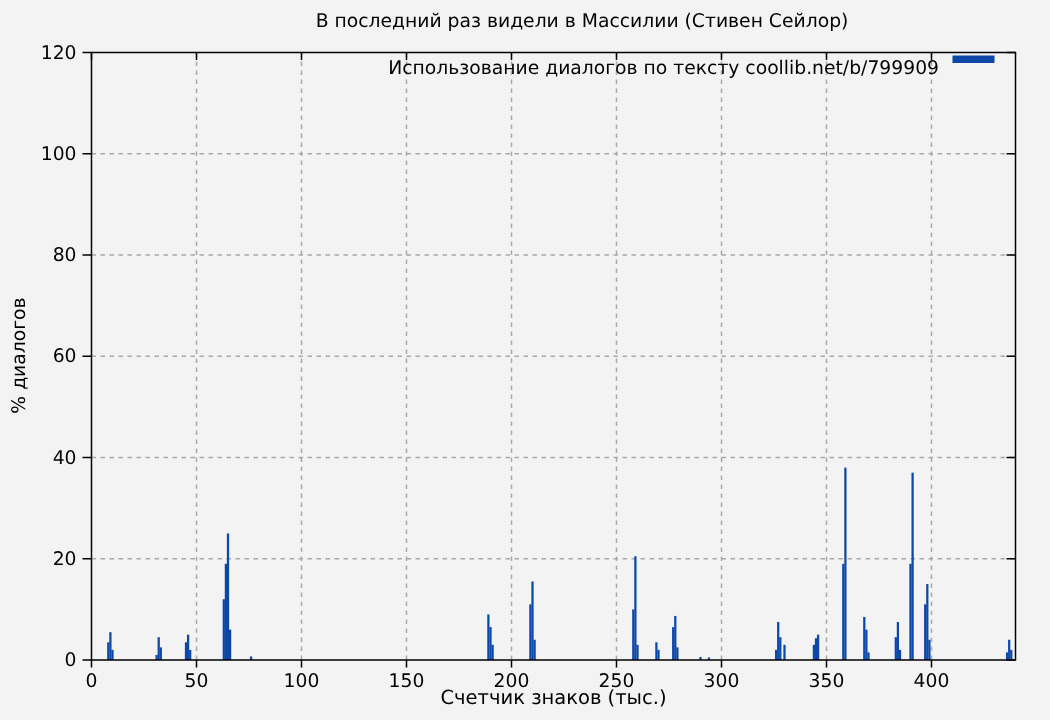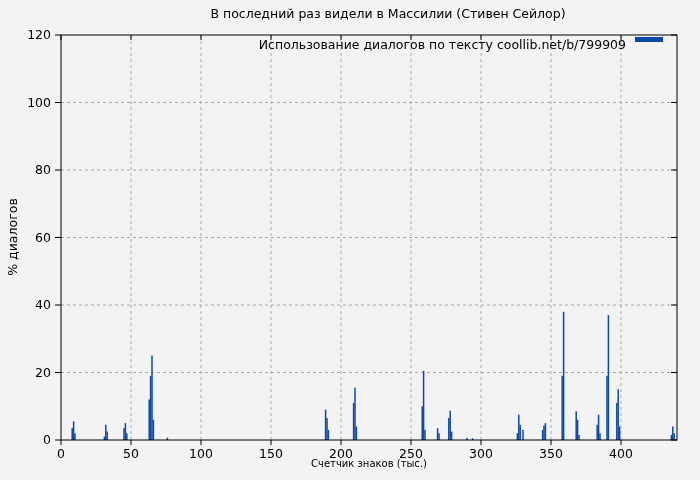--- a/index.html
+++ b/index.html
@@ -21,21 +21,21 @@
   .chart-title-inner{display:inline-block;margin-left:38px;}
   .legend{
     position:absolute;top:37px;right:37px;
     display:flex;gap:9px;
     font-size:12.5px;white-space:nowrap;
   }
   .legend-swatch{width:28px;height:5px;background:#0d47a8;display:inline-block;}
   .xlabel{
     position:absolute;top:458px;left:369px;
     transform:translateX(-50%);
-    font-size:10px;white-space:nowrap;
+    font-size:13px;white-space:nowrap;
   }
   .ylabel{
     position:absolute;top:237px;left:12px;
     transform:translate(-50%,-50%) rotate(-90deg);
     font-size:12.5px;white-space:nowrap;
   }
   svg text{font-family:"DejaVu Sans","Liberation Sans",sans-serif;font-size:12.5px;fill:#000;}
 </style>
 </head>
 <body>

